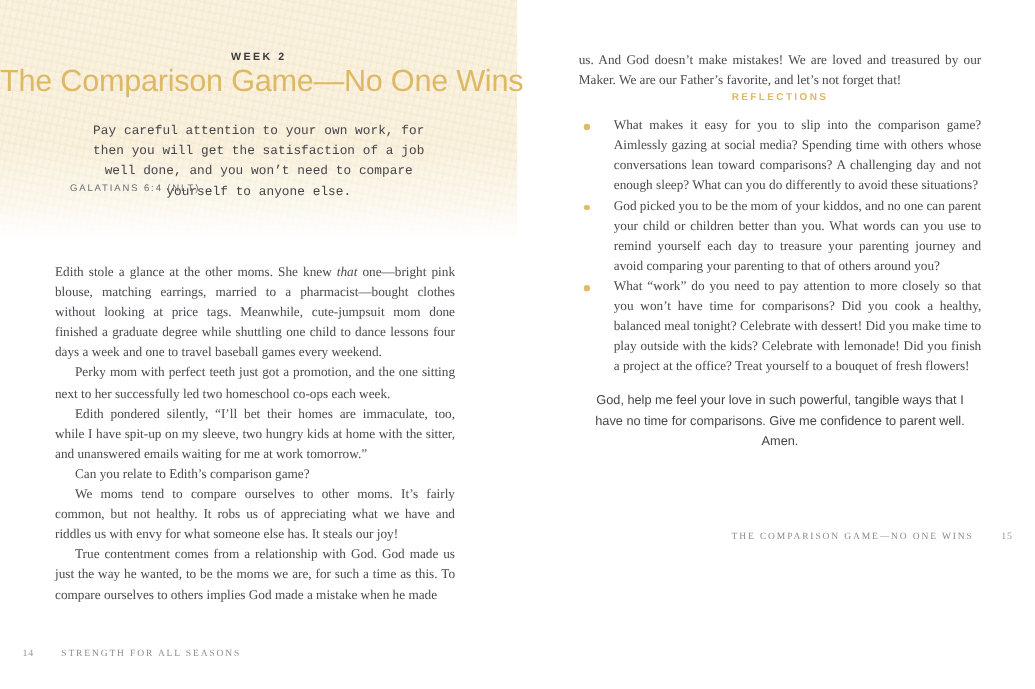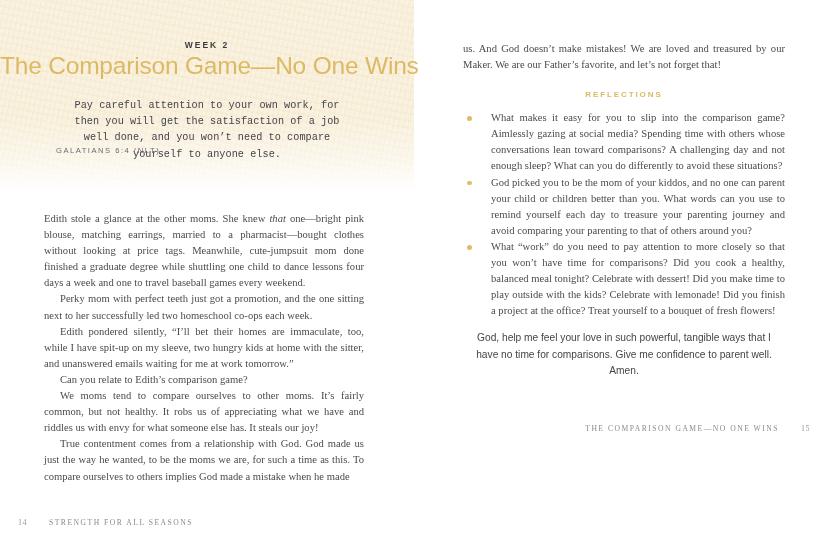--- a/index.html
+++ b/index.html
@@ -137,21 +137,20 @@
   .cont-para {
     font-family: "Liberation Serif", serif;
     font-size: 10.6px;
     line-height: 16.1px;
     color: #4a4a50;
     text-align: justify;
     margin: 0;
   }
 
   .section-heading {
-    margin-top: 17px;
     text-align: center;
     font-family: "Liberation Sans", sans-serif;
     font-weight: bold;
     font-size: 8px;
     letter-spacing: 1.9px;
     color: #ddb965;
   }
 
   .reflection-list {
     list-style: none;

